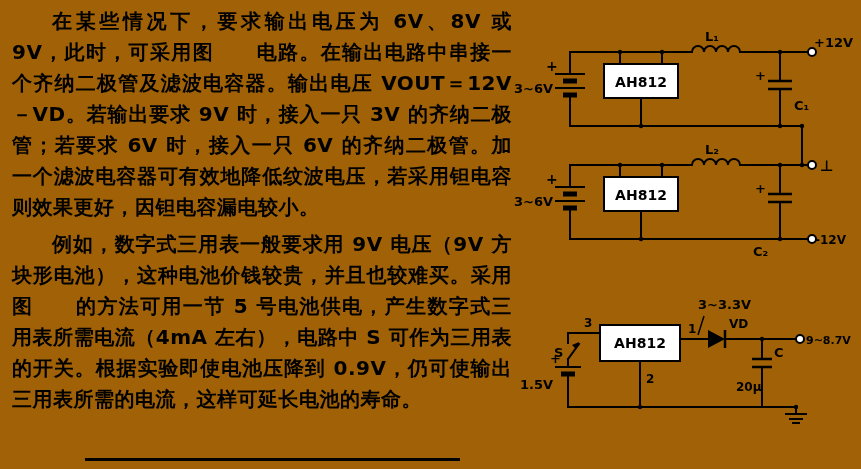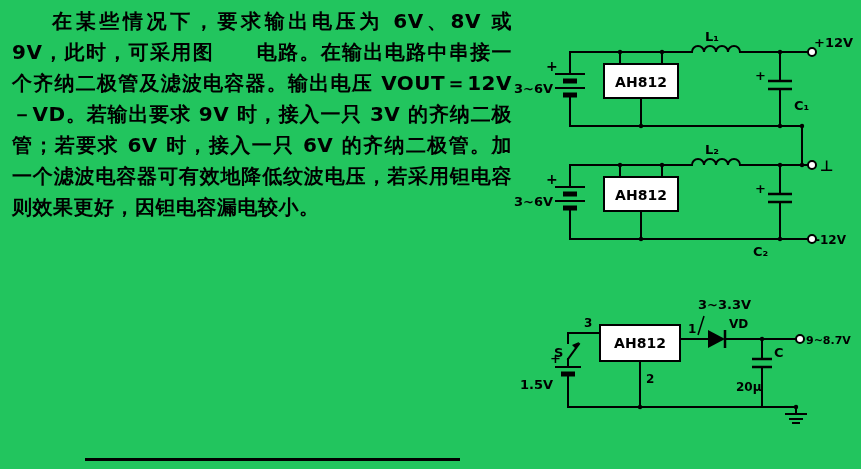--- a/index.html
+++ b/index.html
@@ -1,16 +1,16 @@
 <!DOCTYPE html>
 <html><head>
 <meta charset="utf-8">
 <style>
   html,body{margin:0;padding:0;background:#fff;}
-  #page{position:relative;width:861px;height:469px;background:#22c55e;overflow:hidden;
+  #page{position:relative;width:861px;height:469px;background:#a16207;overflow:hidden;
         font-family:"DejaVu Sans",sans-serif;color:#000;}
   .doc-text{position:absolute;left:12px;top:6px;width:500px;}
   .doc-text p{margin:0;font-size:20px;line-height:31px;font-weight:bold;
               text-align:justify;text-indent:2em;letter-spacing:0.5px;}
   .doc-text p + p{margin-top:6px;}
   .bottom-rule{position:absolute;left:85px;top:458px;width:375px;height:3px;background:#000;}
   svg text{font-family:"DejaVu Sans",sans-serif;font-weight:bold;fill:#000;}
   .w{stroke:#000;stroke-width:2;fill:none;stroke-linecap:square;}
   .thin{stroke:#000;stroke-width:1.5;fill:none;}
   .plate{stroke:#000;stroke-width:2.5;fill:none;}
@@ -23,20 +23,21 @@
   #svg-dual{position:absolute;left:512px;top:30px;}
   #svg-single{position:absolute;left:512px;top:295px;}
 </style>
 </head>
 <body>
 
 <div id="page">
 
   <div class="doc-text">
     <p>在某些情况下，要求输出电压为 6V、8V 或 9V，此时，可采用图　　电路。在输出电路中串接一个齐纳二极管及滤波电容器。输出电压 VOUT＝12V－VD。若输出要求 9V 时，接入一只 3V 的齐纳二极管；若要求 6V 时，接入一只 6V 的齐纳二极管。加一个滤波电容器可有效地降低纹波电压，若采用钽电容则效果更好，因钽电容漏电较小。</p>
+    <p>例如，数字式三用表一般要求用 9V 电压（9V 方块形电池），这种电池价钱较贵，并且也较难买。采用图　　的方法可用一节 5 号电池供电，产生数字式三用表所需电流（4mA 左右），电路中 S 可作为三用表的开关。根据实验即使电池压降到 0.9V，仍可使输出三用表所需的电流，这样可延长电池的寿命。</p>
   </div>
 
   <svg id="svg-dual" width="345" height="235" viewBox="0 0 345 235">
 
     <g>
       <path class="w" d="M58,22 H180"></path>
       <path class="w" d="M180,22 a6,6 0 0 1 12,0 a6,6 0 0 1 12,0 a6,6 0 0 1 12,0 a6,6 0 0 1 12,0"></path>
       <path class="w" d="M228,22 H296"></path>
       <path class="w" d="M108,34 V22 M150,34 V22"></path>
       <path class="w" d="M58,22 V44"></path>

